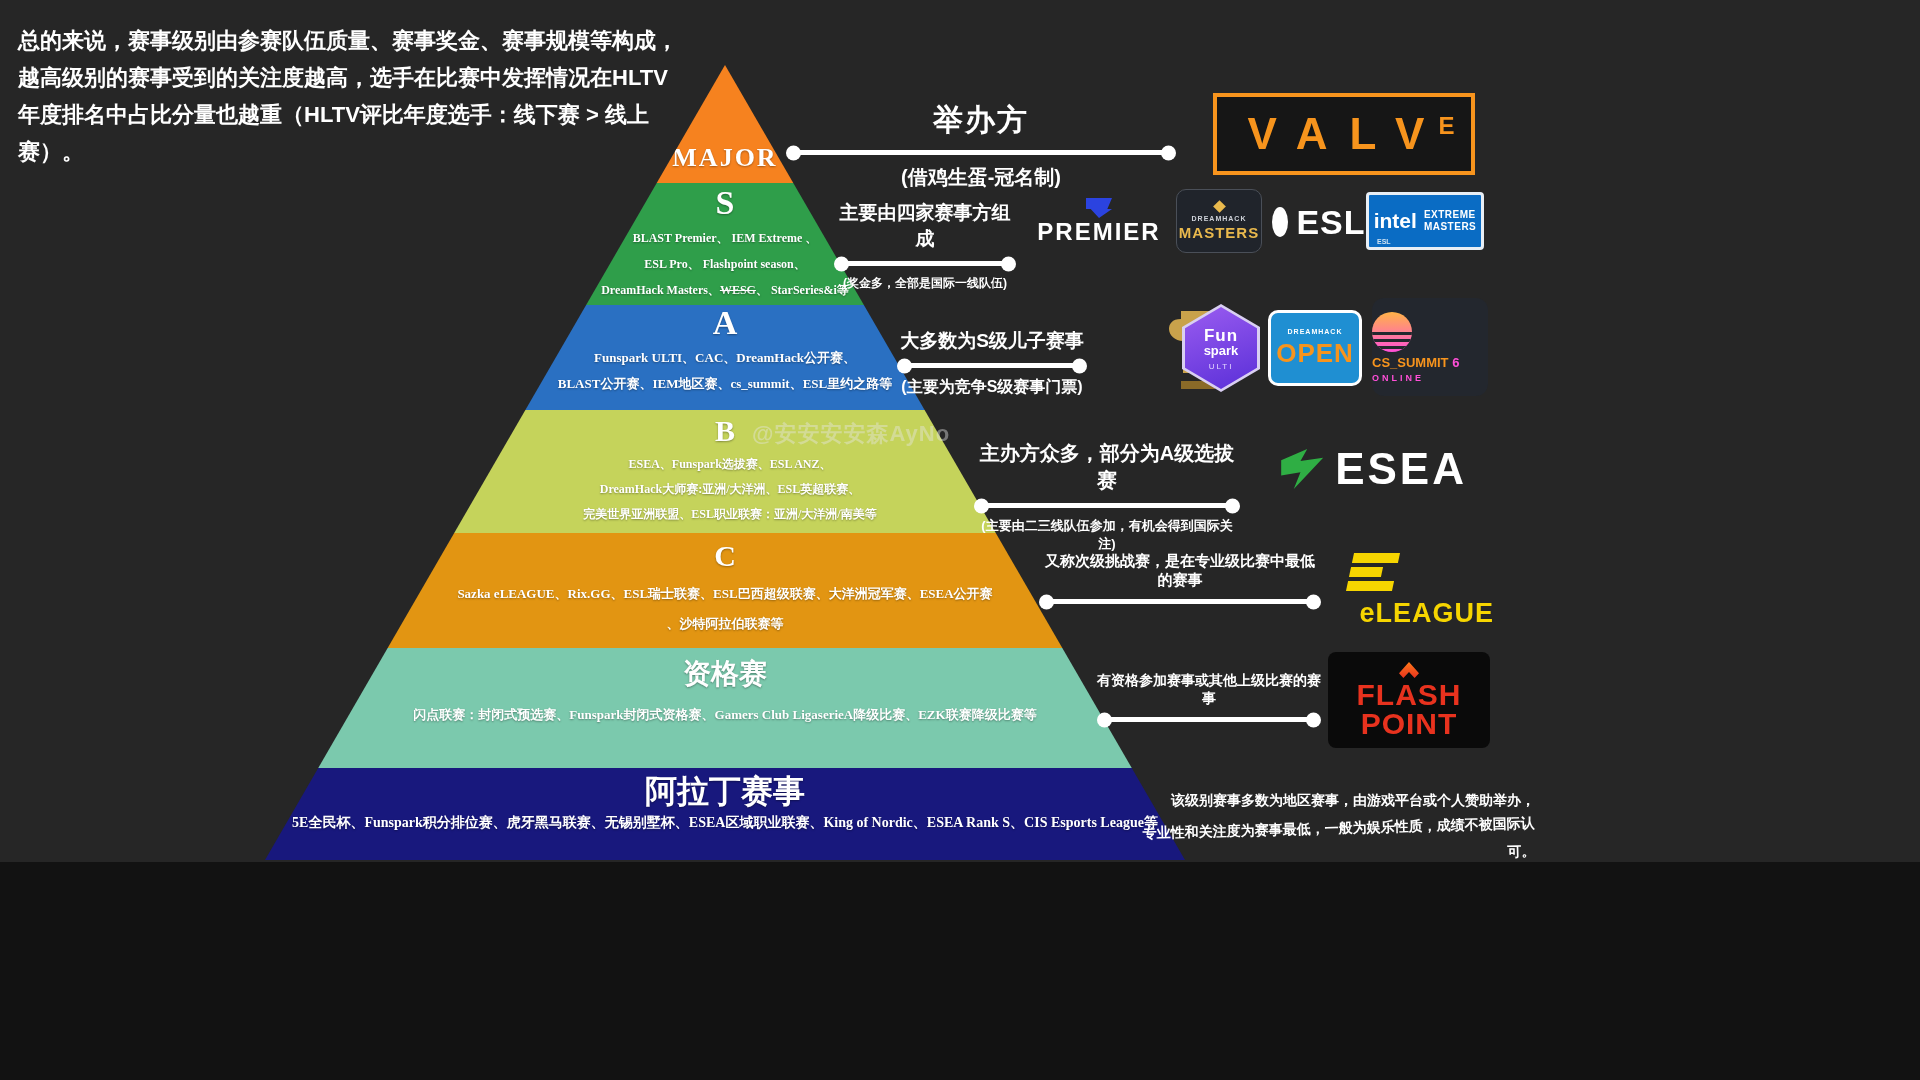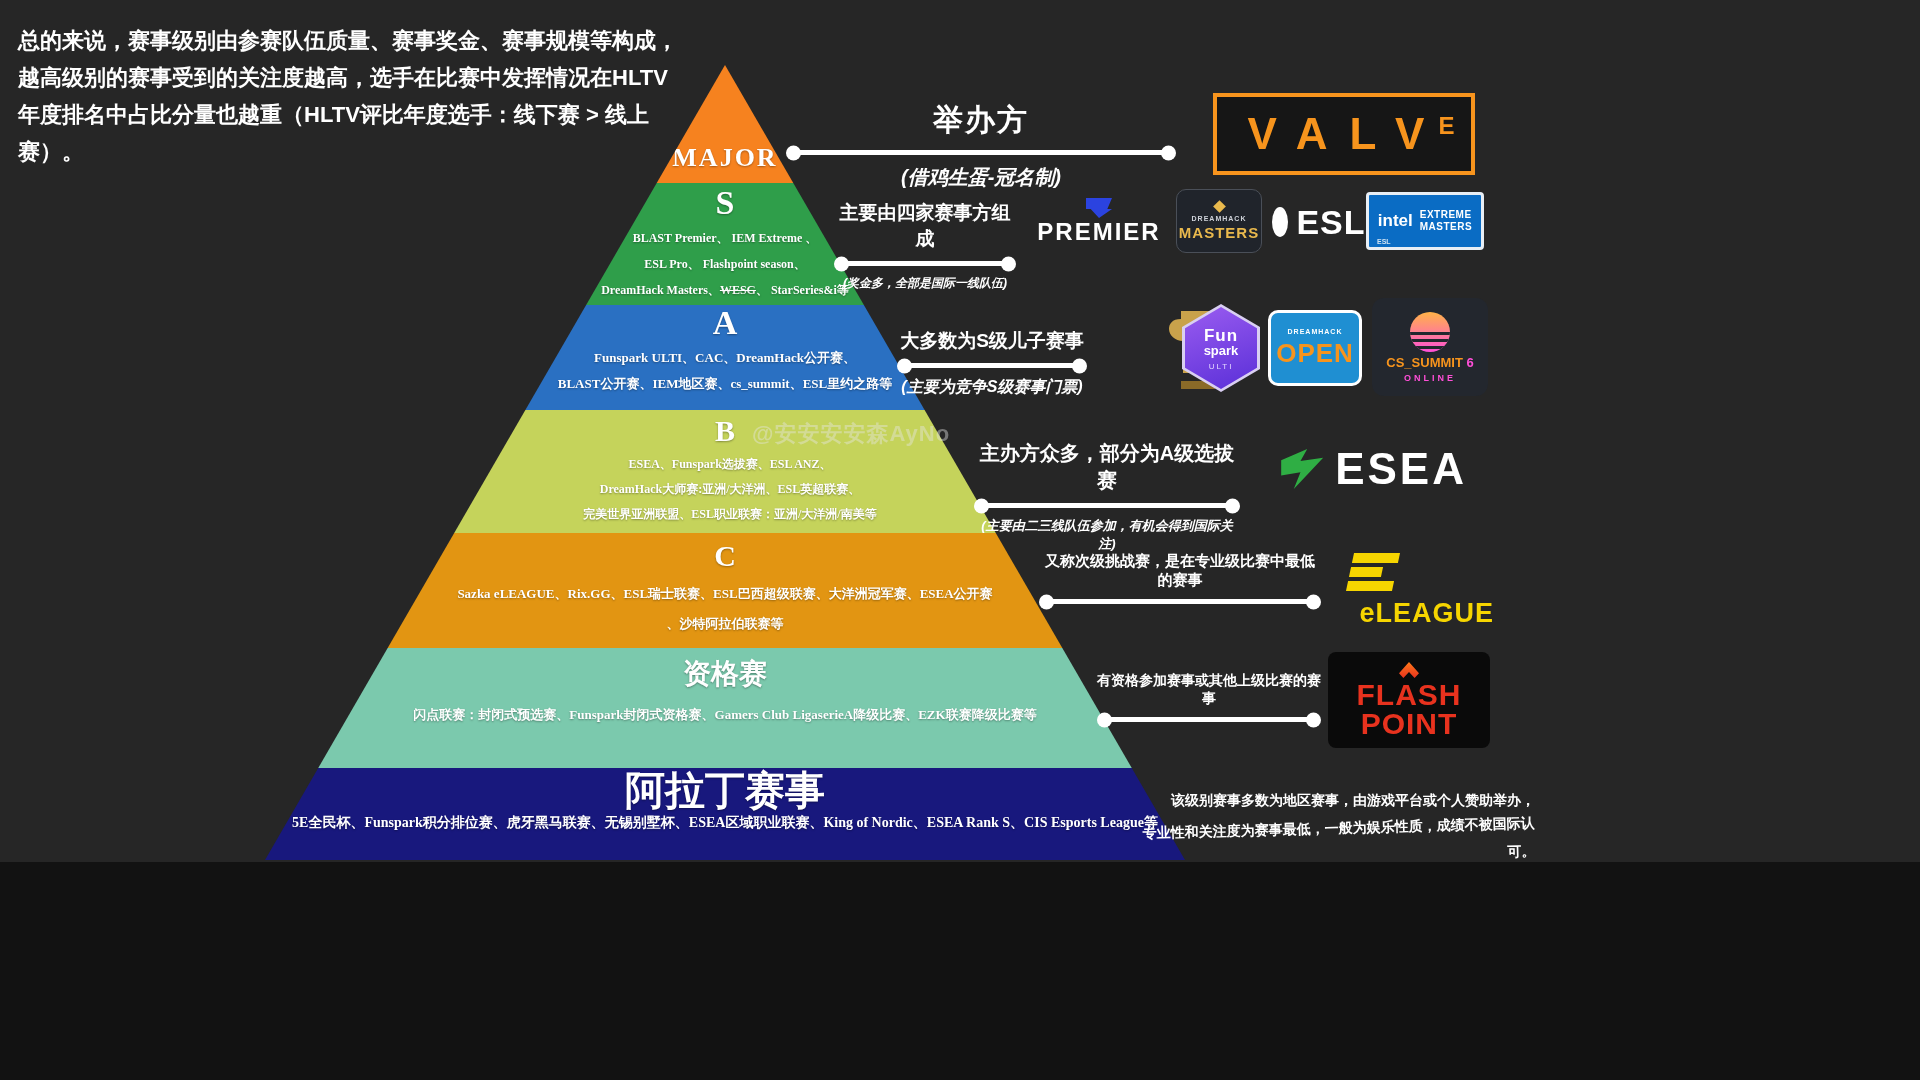--- a/index.html
+++ b/index.html
@@ -27,37 +27,37 @@
   .b2 { height:105px; background:#2a70c2; gap:8px; }
   .b3 { height:123px; background:#c5d35b; padding-top:4px; gap:8px; }
   .b4 { height:115px; background:#e29512; padding-top:6px; gap:12px; }
   .b5 { height:120px; background:#7bc9ad; padding-top:10px; gap:16px; }
   .b6 { height:92px;  background:#18187d; padding-top:6px; gap:6px; }
   .band-big { font-weight:bold; color:#fff; }
   .b0 .band-big { font-size:26px; letter-spacing:2px; }
   .b1 .band-big, .b2 .band-big { font-size:34px; line-height:36px; }
   .b3 .band-big, .b4 .band-big { font-size:30px; line-height:34px; }
   .b5 .band-big { font-size:28px; line-height:32px; }
-  .b6 .band-big { font-size:40px; line-height:34px; }
+  .b6 .band-big { font-size:32px; line-height:34px; }
   .row { font-weight:bold; color:#fff; }
   .b1 .row { font-size:12px; }
   .b2 .row { font-size:13px; }
   .b3 .row { font-size:12px;margin-left:10px; }
   .b4 .row { font-size:13px; }
   .b5 .row { font-size:13px; }
   .b6 .row { font-size:14px; }
   .strike { text-decoration:line-through; }
 
   
   .watermark { left:752px; top:419px; font-size:22px; font-weight:bold; letter-spacing:1px; color:rgba(230,230,230,.42); }
 
   
   .ann { text-align:center; }
   .ann-title { font-weight:bold; color:#fff; }
-  .ann-sub { font-weight:bold; color:#fff;font-style:italic; }
+  .ann-sub { font-weight:bold; color:#fff; }
   .connector { position:relative; height:5px; background:#fff; border-radius:3px; margin:9px 8px; }
   .connector::before, .connector::after {
     content:""; position:absolute; top:50%; width:15px; height:15px; border-radius:50%;
     background:#fff; transform:translateY(-50%);
   }
   .connector::before { left:-7px; }
   .connector::after { right:-7px; }
   .ann-1 { left:785px; top:100px; width:392px; }
   .ann-1 .ann-title { font-size:30px; letter-spacing:2px; }
   .ann-1 .ann-sub { font-size:20px; }
@@ -97,21 +97,21 @@
   .dhm-gem { width:9px; height:9px; background:#e9b94d; transform:rotate(45deg); margin-bottom:2px; }
   .dhm-top { color:#cfd3da; font-size:7px; letter-spacing:1px; font-weight:bold; }
   .dhm-label { color:#e9b94d; font-size:15px; font-weight:800; letter-spacing:1px; }
 
   .logo-esl { left:1278px; top:194px; width:82px; height:56px; display:flex; align-items:center; justify-content:center; gap:8px; }
   .esl-ring { width:30px; height:30px; border:8px solid #fff; border-radius:50%; }
   .esl-text { color:#fff; font-size:34px; font-weight:900; letter-spacing:1px; }
 
   .logo-iem { left:1366px; top:192px; width:118px; height:58px; background:#0a6cc4; border:3px solid #e8eef5;
     border-radius:4px; display:flex; align-items:center; justify-content:center; gap:7px; }
-  .iem-intel { color:#fff; font-size:17px; font-weight:bold; }
+  .iem-intel { color:#fff; font-size:21px; font-weight:bold; }
   .iem-col { display:flex; flex-direction:column; line-height:12px; }
   .iem-line { color:#fff; font-size:10px; font-weight:700; letter-spacing:.5px; }
   .iem-sub { position:absolute; bottom:2px; left:8px; color:#cfe2f3; font-size:7px; font-weight:bold; }
 
   .logo-cac { left:1164px; top:302px; width:68px; height:92px; display:flex; align-items:center; justify-content:center; }
 
   .logo-fun { left:1182px; top:304px; width:78px; height:88px; background:#d9cff2;
     clip-path:polygon(50% 0,100% 26%,100% 74%,50% 100%,0 74%,0 26%);
     display:flex; align-items:center; justify-content:center; }
   .fun-inner { width:72px; height:82px; background:linear-gradient(160deg,#9a5cf0,#5a2fd8);
@@ -120,21 +120,21 @@
   .fun-l1 { color:#fff; font-weight:800; font-size:17px; letter-spacing:1px; }
   .fun-l2 { color:#fff; font-weight:800; font-size:13px; margin-top:-3px; }
   .fun-sub { color:#e5d9ff; font-size:8px; letter-spacing:2px; margin-top:4px; }
 
   .logo-open { left:1268px; top:310px; width:94px; height:76px; background:#1f8fd2; border:3px solid #fff;
     border-radius:10px; display:flex; flex-direction:column; align-items:center; justify-content:center; gap:3px; }
   .open-top { color:#fff; font-size:7px; font-weight:bold; letter-spacing:1px; }
   .open-label { color:#f7941d; font-size:26px; font-weight:900; letter-spacing:1px; }
 
   .logo-css { left:1372px; top:298px; width:116px; height:98px; background:#23272e; border-radius:12px;
-    display:flex; flex-direction:column; align-items:center; justify-content:center; gap:3px; }
+    display:flex; flex-direction:column; justify-content:center; gap:3px; }
   .css-sun { width:40px; height:40px; border-radius:50%; background:linear-gradient(#ffb347,#ff4fd8);
     position:relative; overflow:hidden; }
   .css-sun::after { content:""; position:absolute; left:0; right:0; top:50%; height:50%;
     background:repeating-linear-gradient(#23272e 0 3px, transparent 3px 7px); }
   .css-label { color:#f7941d; font-size:13px; font-weight:800; }
   .css-num { color:#ff4fd8; }
   .css-sub { color:#ff4fd8; font-size:9px; font-weight:bold; letter-spacing:3px; }
 
   .logo-esea { left:1262px; top:438px; width:205px; height:62px; display:flex; align-items:center;
     justify-content:flex-end; gap:12px; }

